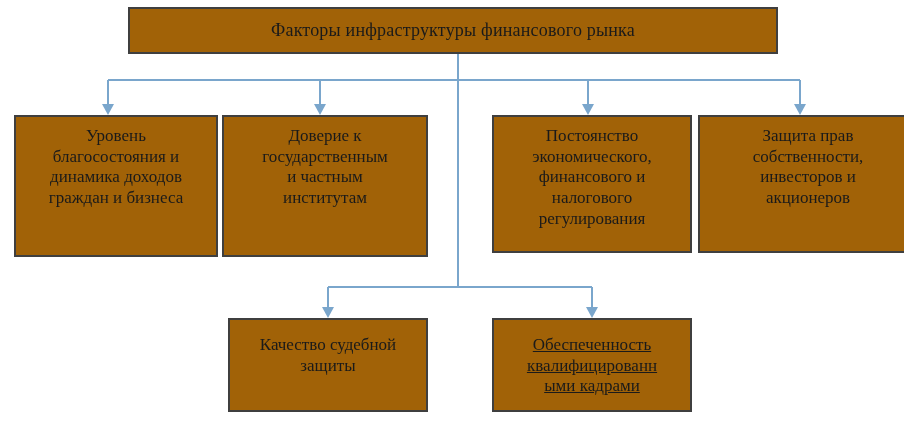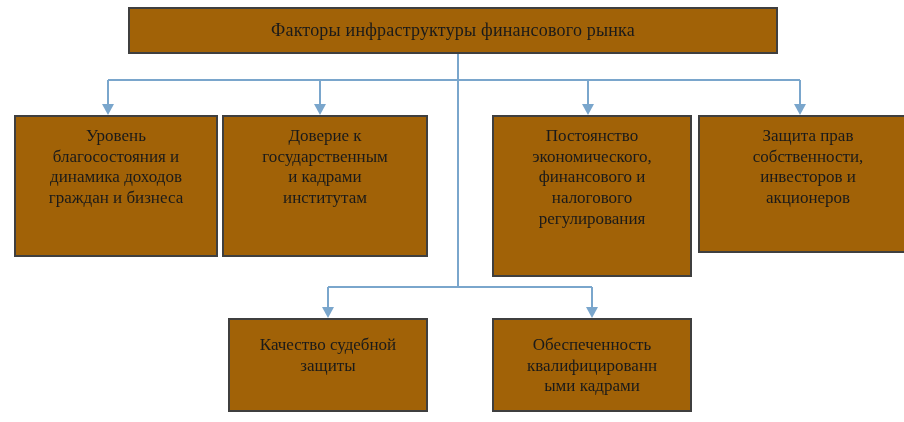--- a/index.html
+++ b/index.html
@@ -45,31 +45,31 @@
   }
   
   .row1 {
     top: 115px;
     align-items: flex-start;
     padding-top: 9px;
   }
   .row1 .label { font-size: 17px; }
   #node-wealth   { left: 8px;   width: 204px; height: 142px; margin-left: 6px; }
   #node-trust    { left: 222px; width: 206px; height: 142px; }
-  #node-stability{ left: 492px; width: 200px; height: 162px; }
+  #node-stability{ left: 492px; width: 200px; height: 138px; }
   #node-rights   { left: 698px; width: 220px; height: 138px; justify-content: center; }
   
   .row2 {
     top: 318px;
     align-items: flex-start;
     padding-top: 15px;
   }
   .row2 .label { font-size: 17px; }
   #node-court    { left: 228px; width: 200px; height: 94px; }
-  #node-staff    { left: 492px; width: 200px; height: 94px; }
+  #node-staff    { left: 492px; width: 200px; height: 94px; text-decoration: underline; }
   svg.arrow-layer {
     position: absolute;
     left: 0; top: 0;
     width: 904px;
     height: 422px;
     pointer-events: none;
   }
 </style>
 </head>
 <body>
@@ -104,21 +104,21 @@
 
   <div class="node row1" id="node-wealth">
     <span class="label">Уровень
 благосостояния и
 динамика доходов
 граждан и бизнеса</span>
   </div>
   <div class="node row1" id="node-trust">
     <span class="label">Доверие к
 государственным
-и кадрами
+и частным
 институтам</span>
   </div>
   <div class="node row1" id="node-stability">
     <span class="label">Постоянство
 экономического,
 финансового и
 налогового
 регулирования</span>
   </div>
   <div class="node row1" id="node-rights">

